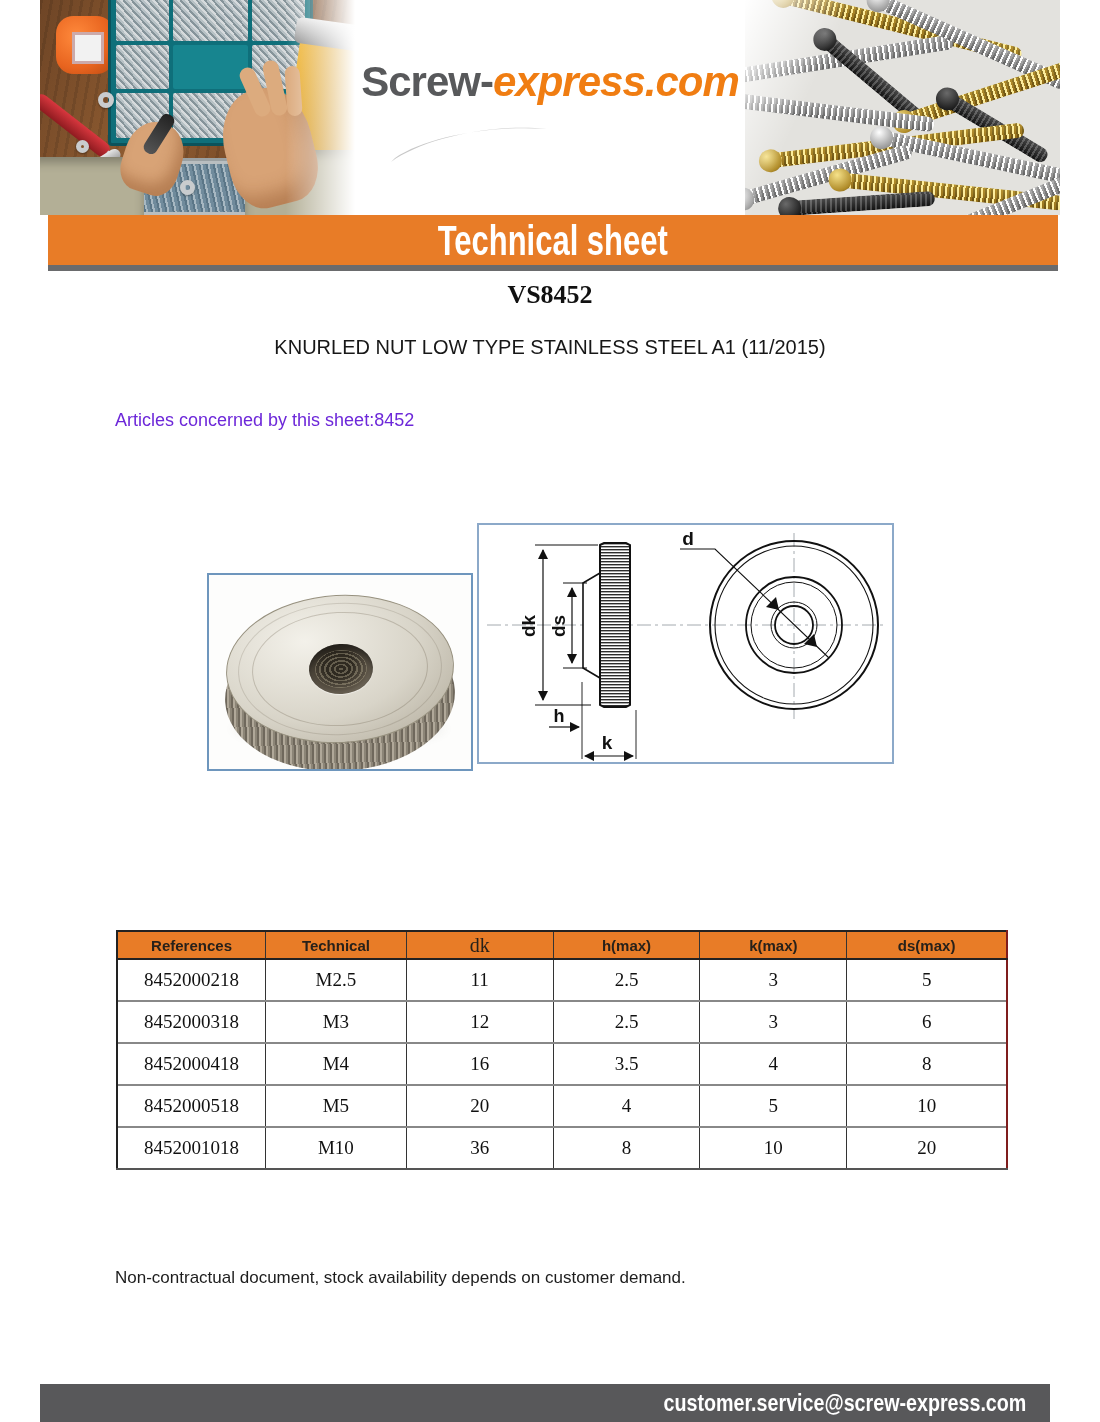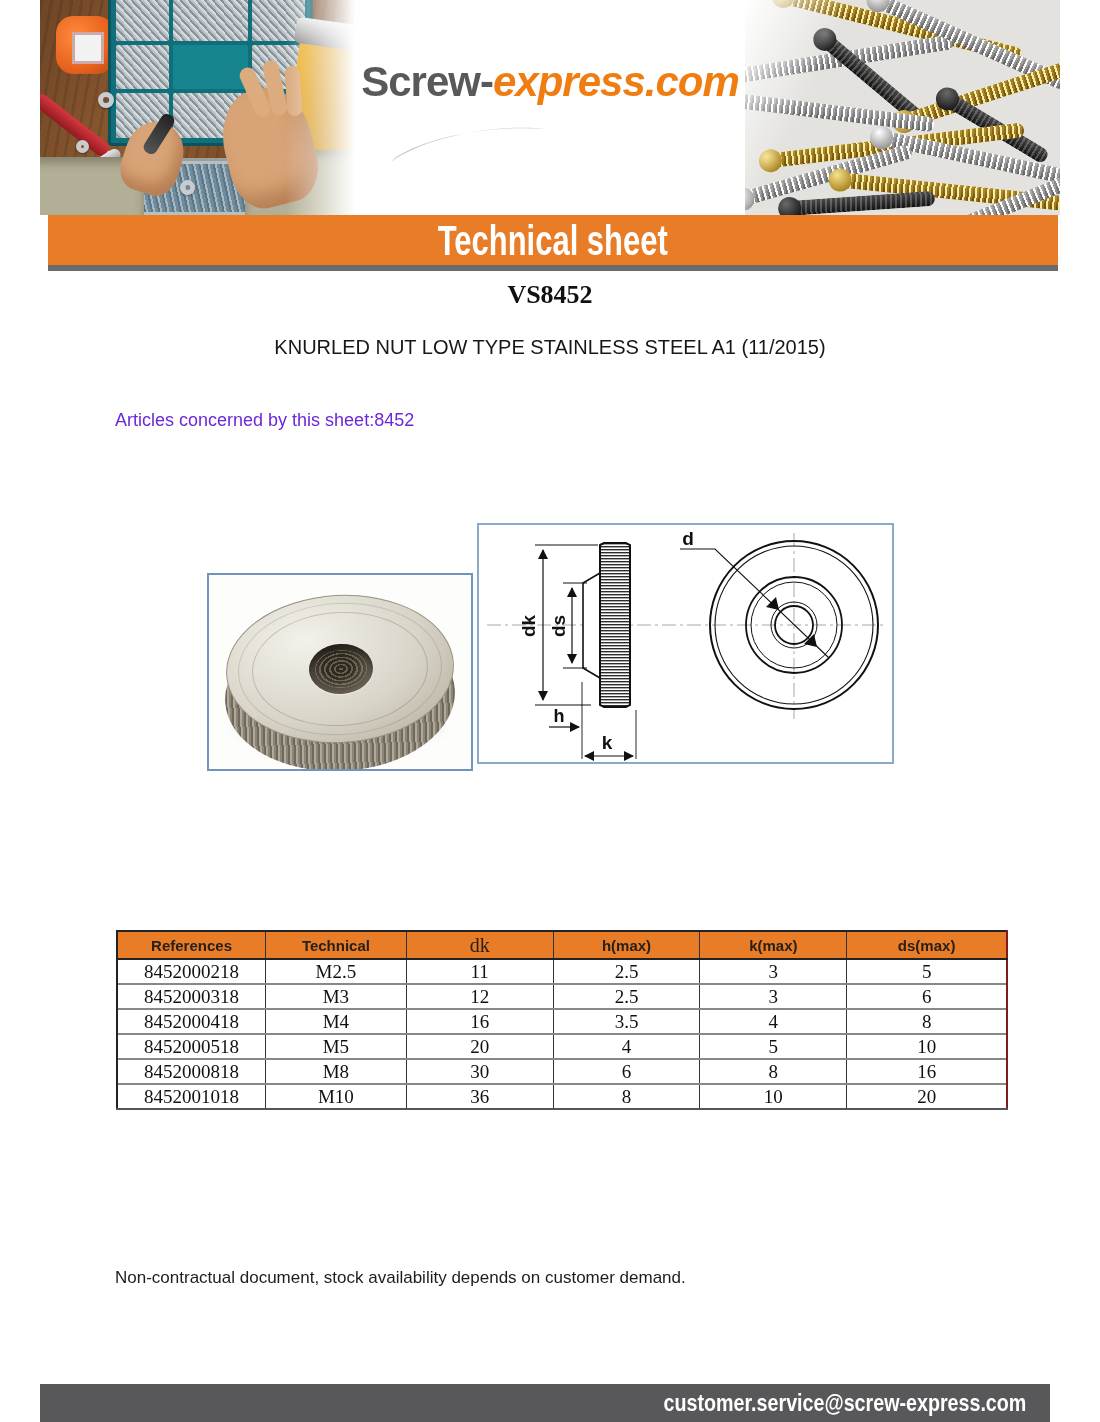--- a/index.html
+++ b/index.html
@@ -128,21 +128,21 @@
     background:#ffffff; border:2px solid #8ca9c9; }
 
   
   .spec-table { position:absolute; left:108px; top:930px; width:892px;
     border-collapse:collapse; table-layout:fixed;margin-left:8px; }
   .spec-table th, .spec-table td { border-left:1px solid #333; border-right:1px solid #333; text-align:center; }
   .spec-table thead th { background:#e87c27; color:#27211a; font-size:15px; font-weight:bold;
     height:28px; border-top:2px solid #222; border-bottom:2px solid #222; }
   .spec-table thead th.serif-head { font-family:"Liberation Serif", serif; font-size:20px; font-weight:normal; }
   .spec-table td { font-family:"Liberation Serif", serif; font-size:19px; color:#111;
-    height:25px; border-top:2px solid #888; background:#fff; }
+    height:42px; border-top:2px solid #888; background:#fff; }
   .spec-table tr:last-child td { border-bottom:2px solid #555; }
   .spec-table th:first-child, .spec-table td:first-child { border-left:2px solid #222; }
   .spec-table th:last-child, .spec-table td:last-child { border-right:2px solid #7f1d1d; }
 
   
   .footer-note { position:absolute; left:115px; top:1268px; font-size:17px; color:#1d1d1d; }
   .footer-bar { position:absolute; left:40px; top:1384px; width:1010px; height:38px;
     background:#58585a; display:flex; align-items:center; justify-content:flex-end; padding-right:24px;padding-left:36px; }
   .footer-email { color:#ffffff; font-weight:bold; font-size:24px; transform:scaleX(.82);
     transform-origin:right center; white-space:nowrap; }
@@ -327,28 +327,20 @@
       </tr>
       <tr>
         <td>8452000518</td>
         <td>M5</td>
         <td>20</td>
         <td>4</td>
         <td>5</td>
         <td>10</td>
       </tr>
       <tr>
-        <td>8452000818</td>
-        <td>M8</td>
-        <td>30</td>
-        <td>6</td>
-        <td>8</td>
-        <td>16</td>
-      </tr>
-      <tr>
         <td>8452001018</td>
         <td>M10</td>
         <td>36</td>
         <td>8</td>
         <td>10</td>
         <td>20</td>
       </tr>
     </tbody>
 </table>
 

